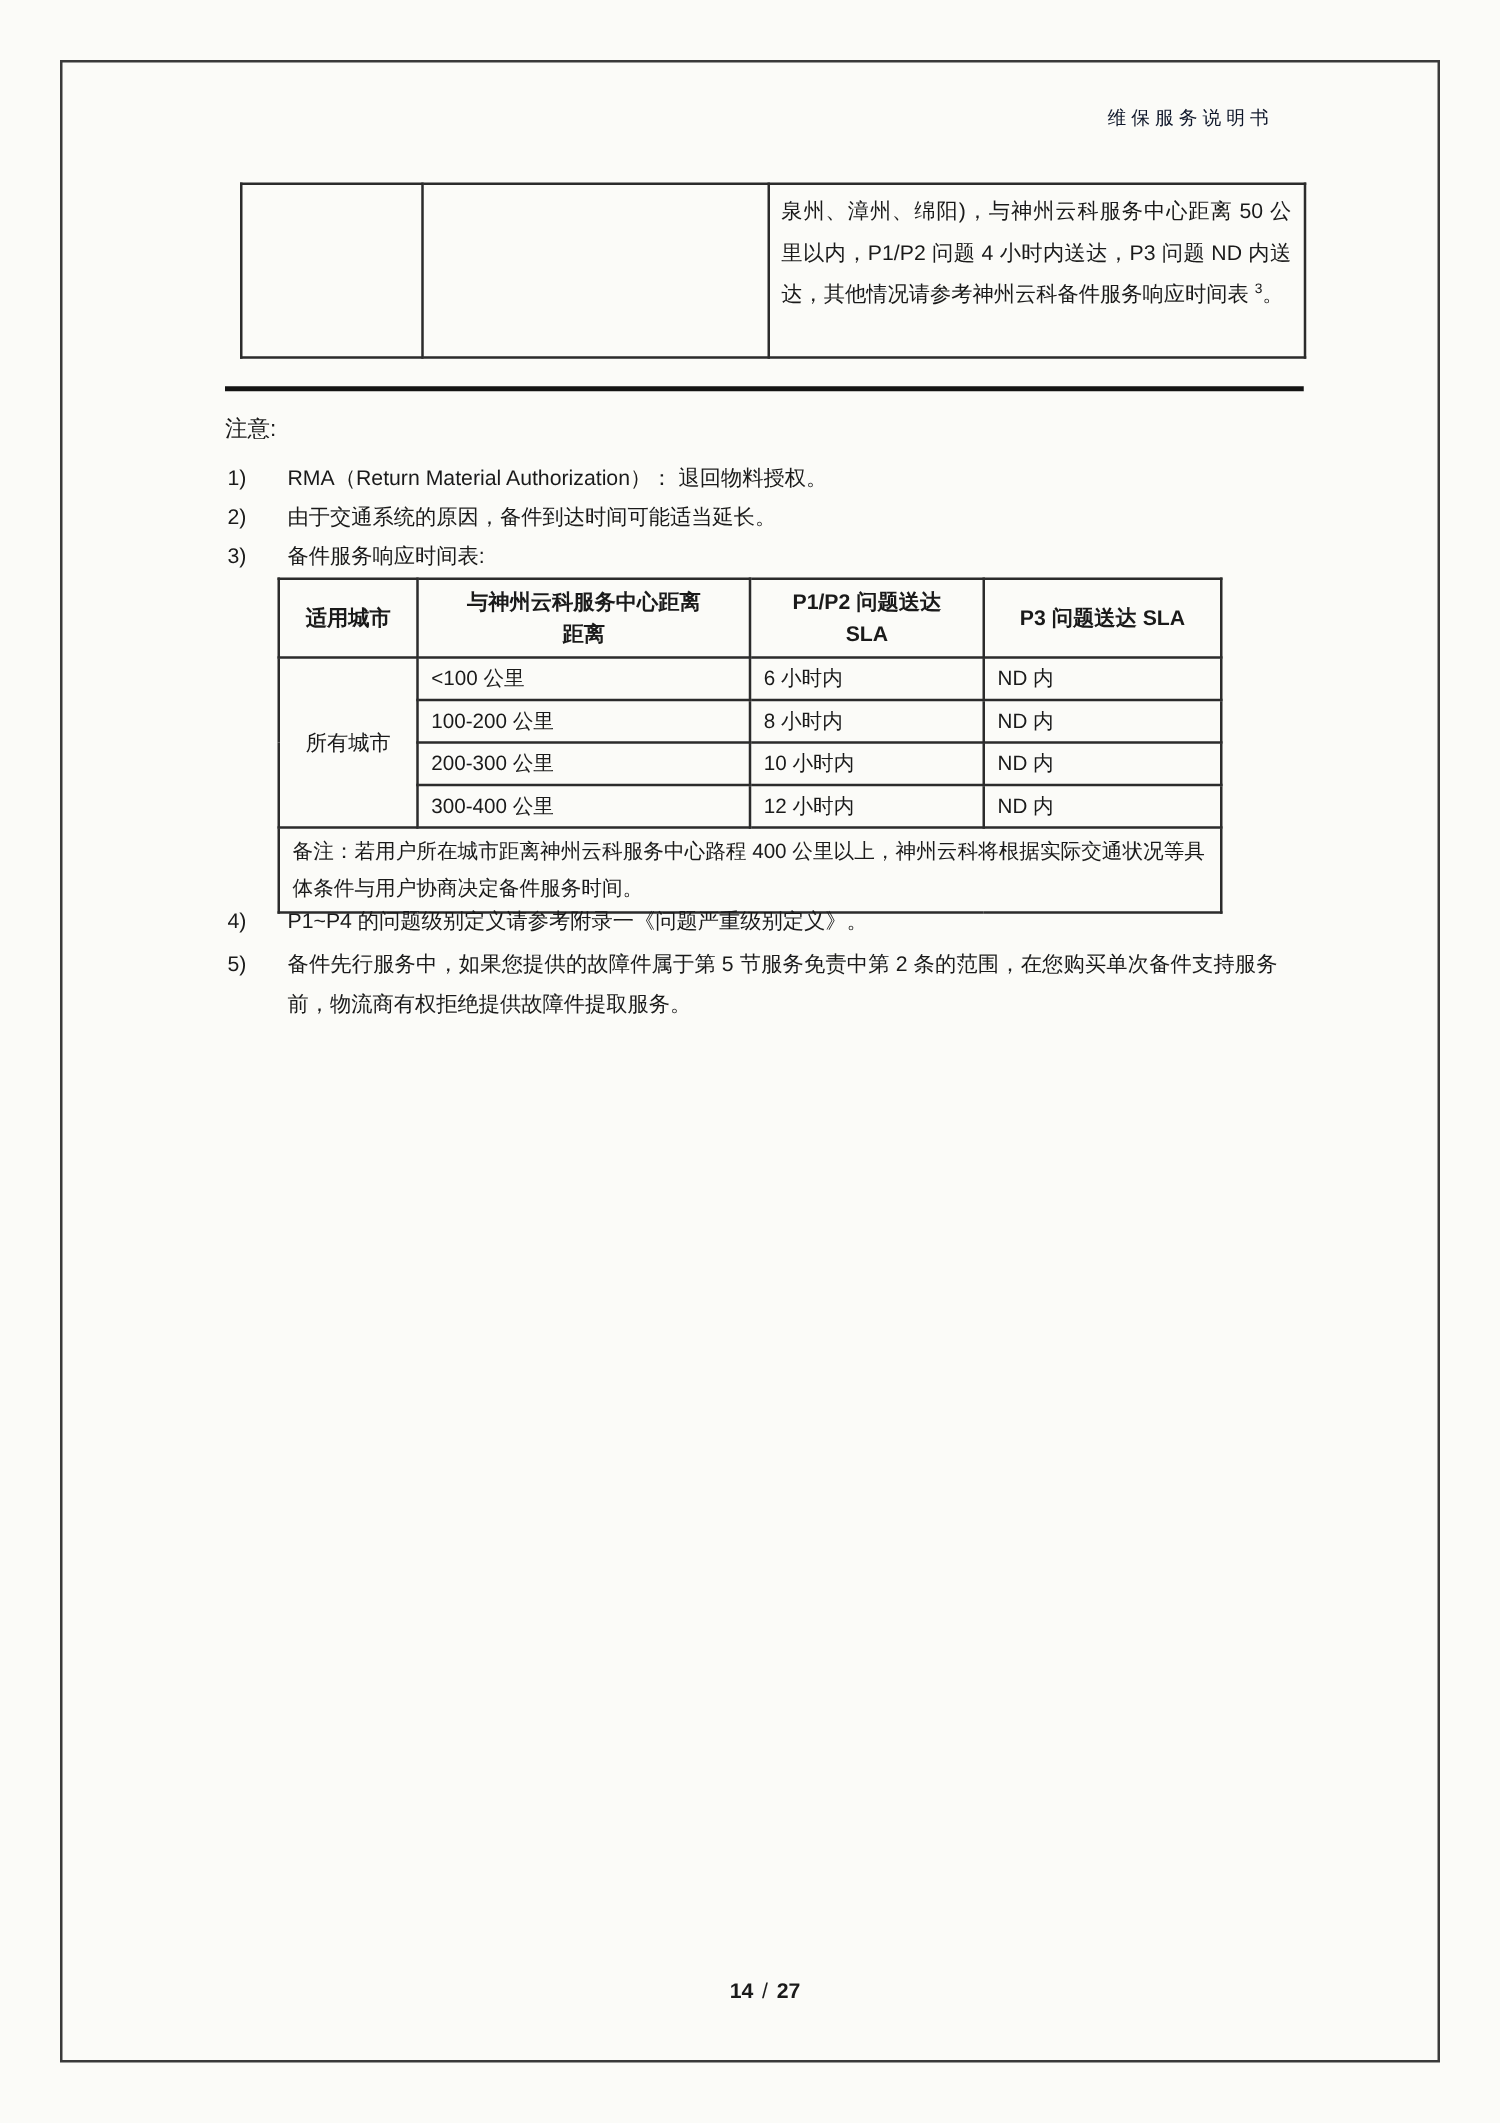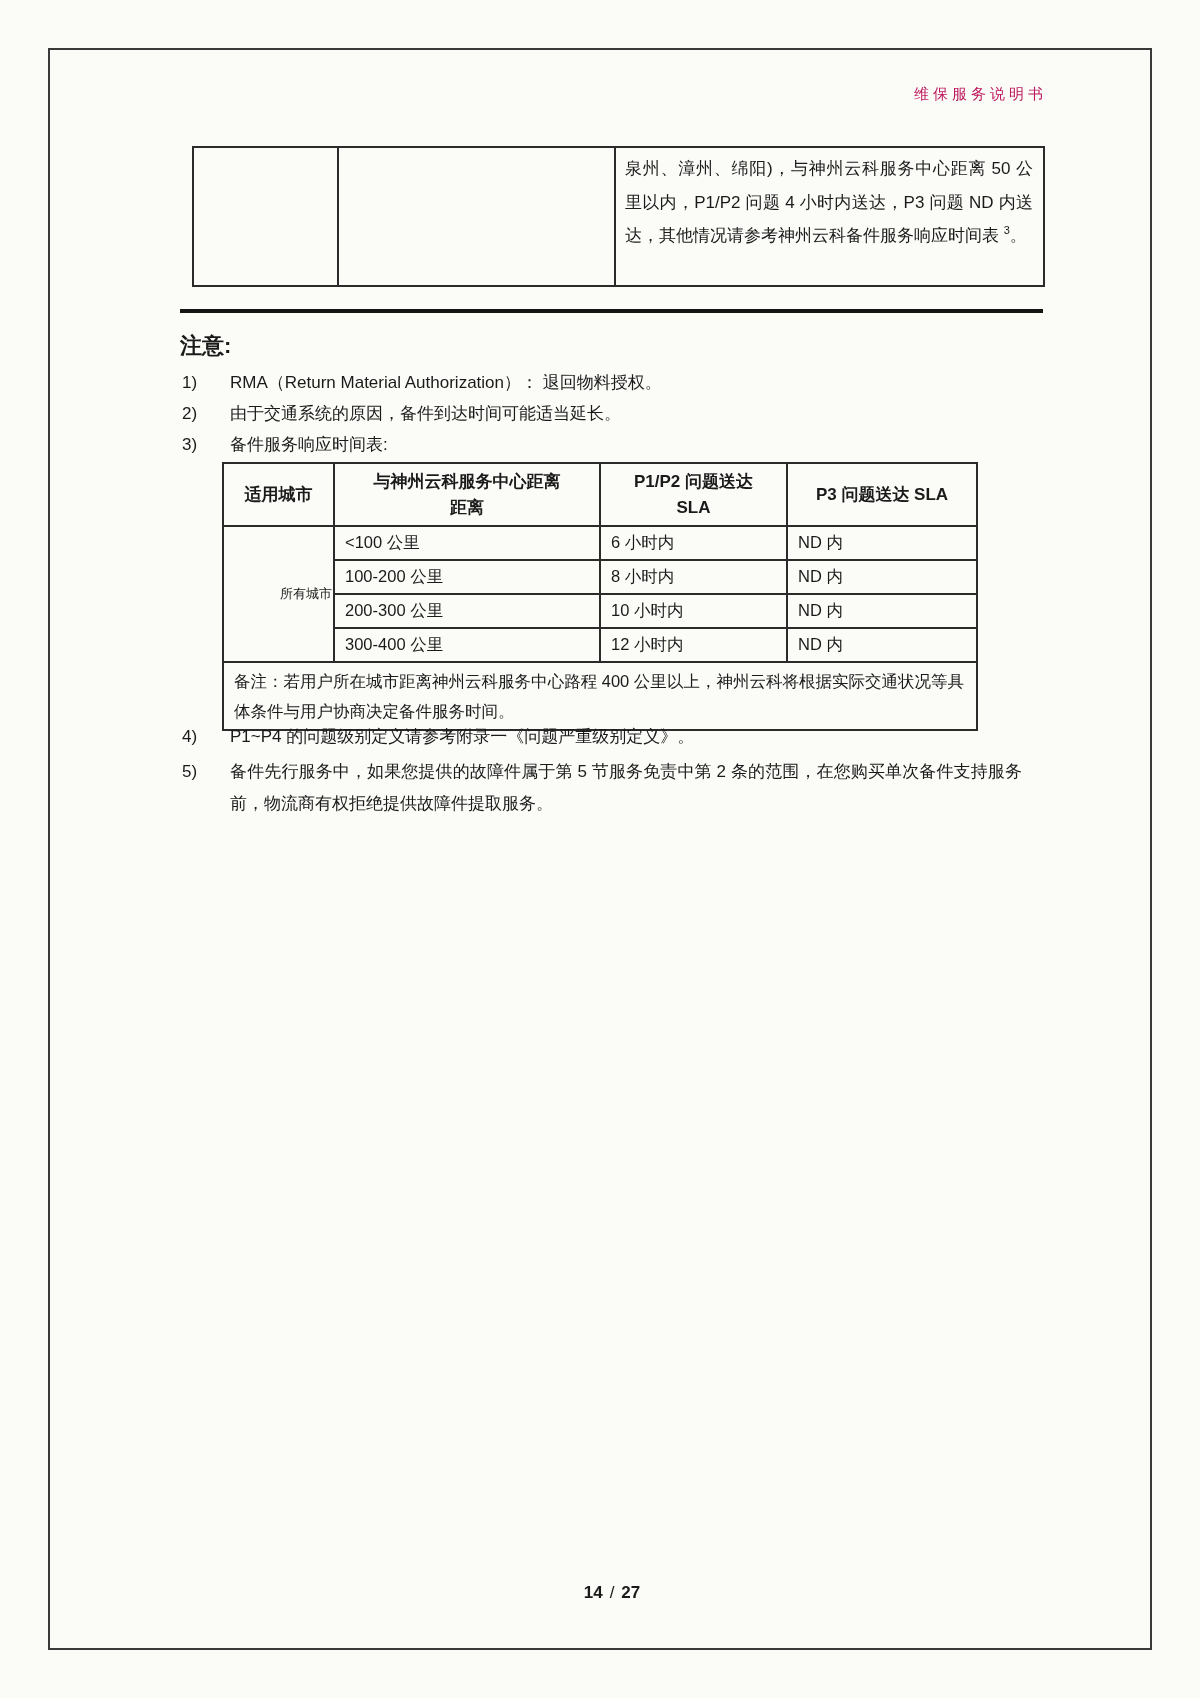--- a/index.html
+++ b/index.html
@@ -11,56 +11,55 @@
     position:relative;
   }
   .page{position:absolute;inset:0;}
   .page-border{
     position:absolute;left:48px;top:48px;width:1100px;height:1598px;
     border:2px solid #3a3a3a;background:transparent;
   }
   .header-title{
     position:absolute;top:85px;left:886px;
     font-family:"Liberation Serif","DejaVu Serif",serif;
-    font-size:15px;letter-spacing:4px;color:#be185d;
+    font-size:15px;letter-spacing:4px;color:#0f172a;
     white-space:nowrap;
-    margin-left:28px;
   }
   
   table{border-collapse:collapse;position:absolute;table-layout:fixed;}
   td,th{border:2px solid #2b2b2b;}
   .top-table{left:192px;top:146px;width:853px;height:141px;}
   .top-table td{vertical-align:top;}
   .top-table .c3{
     font-size:17px;line-height:33.5px;padding:4px 10px 4px 9px;
     text-align:justify;
     border-radius:30px;
   }
   sup{font-size:11px;line-height:0;}
   
   .rule{position:absolute;left:180px;top:309px;width:863px;height:4px;background:#141414;}
   
-  .notice-label{position:absolute;left:180px;top:331px;font-size:22px;font-weight:bold;}
+  .notice-label{position:absolute;left:180px;top:331px;font-size:18px;font-weight:normal;}
   .note-item{position:absolute;left:182px;width:840px;font-size:17px;line-height:22px;}
   .note-item .num{position:absolute;left:0;top:0;}
   .note-item .txt{margin-left:48px;text-align:justify;}
   .ni-1{top:372px;}
   .ni-2{top:403px;}
   .ni-3{top:434px;}
   .ni-4{top:726px;}
   .ni-5{top:756px;line-height:32px;}
   
   .sla-table{left:222px;top:462px;width:756px;}
   .sla-table th{
     font-size:17px;font-weight:bold;text-align:center;vertical-align:middle;
     height:61px;line-height:26px;padding:0 4px;
   }
   .thline{display:block;}
   .sla-table td{font-size:16.5px;vertical-align:middle;}
-  .sla-table .city{text-align:right;font-size:13px;}
+  .sla-table .city{text-align:center;font-size:17px;}
   .sla-table .data{height:32px;padding:0 0 0 10px;}
   .sla-table .note{
     height:62px;line-height:30px;padding:2px 12px 2px 10px;text-align:justify;
   }
   
   .closing{
     position:absolute;left:180px;top:815px;width:841px;
     font-size:17px;line-height:30px;text-align:justify;
   }
   

